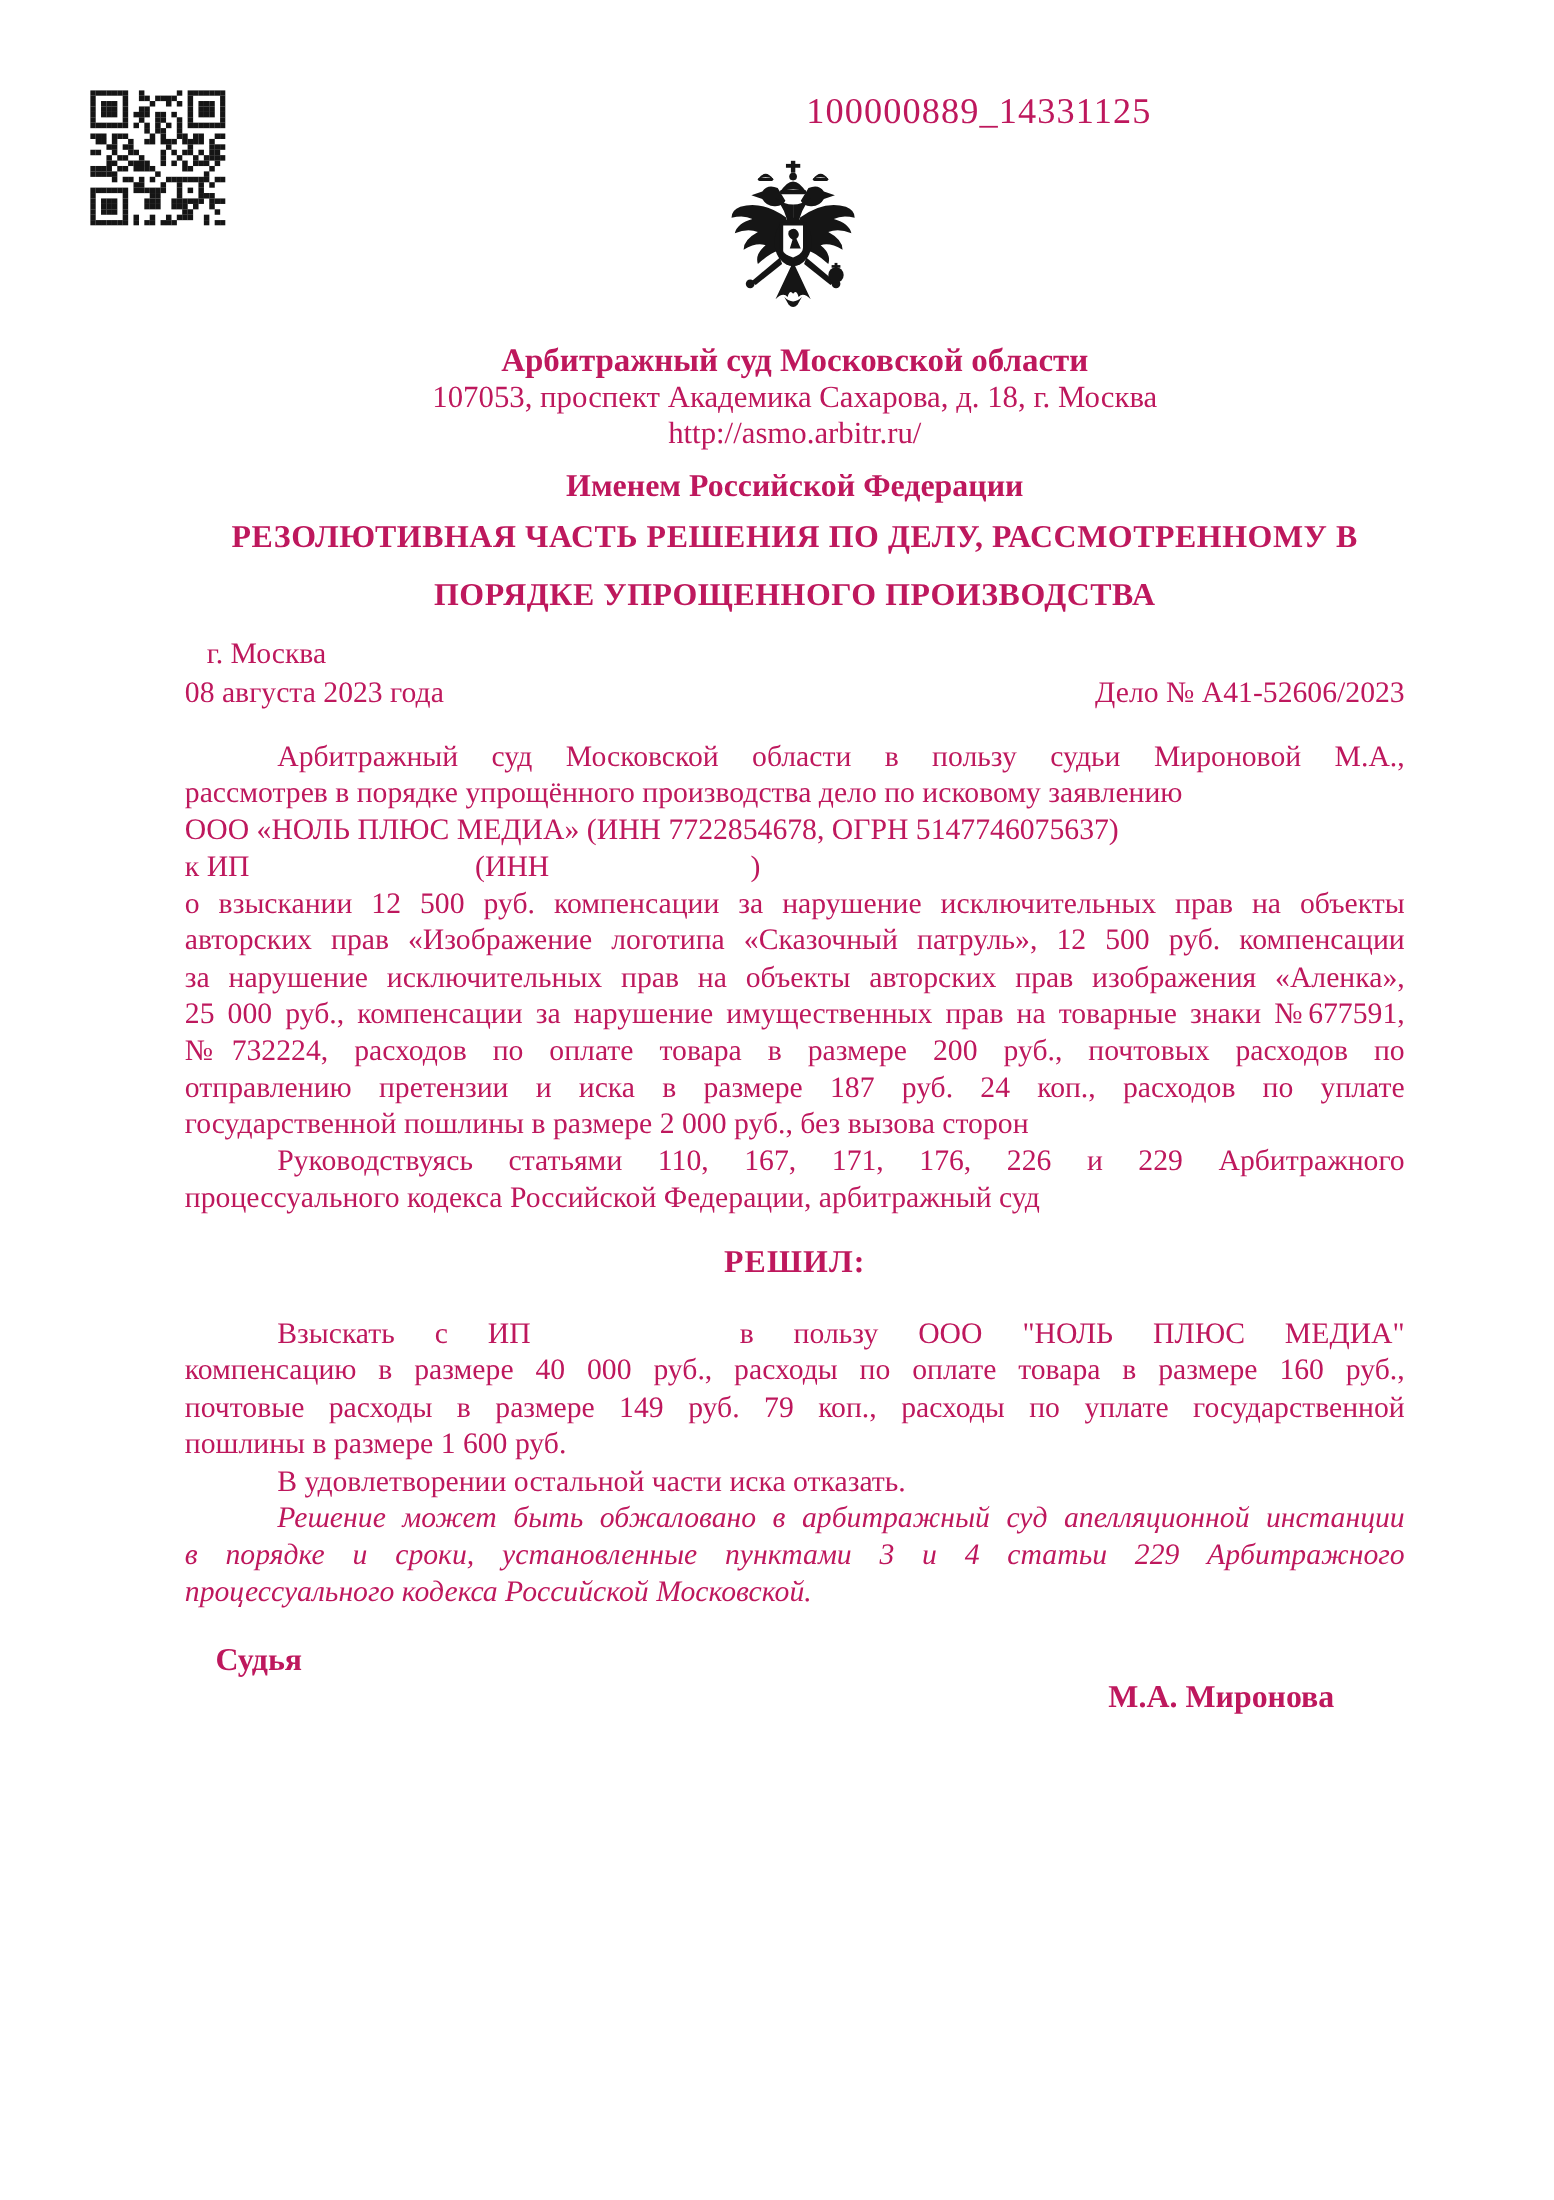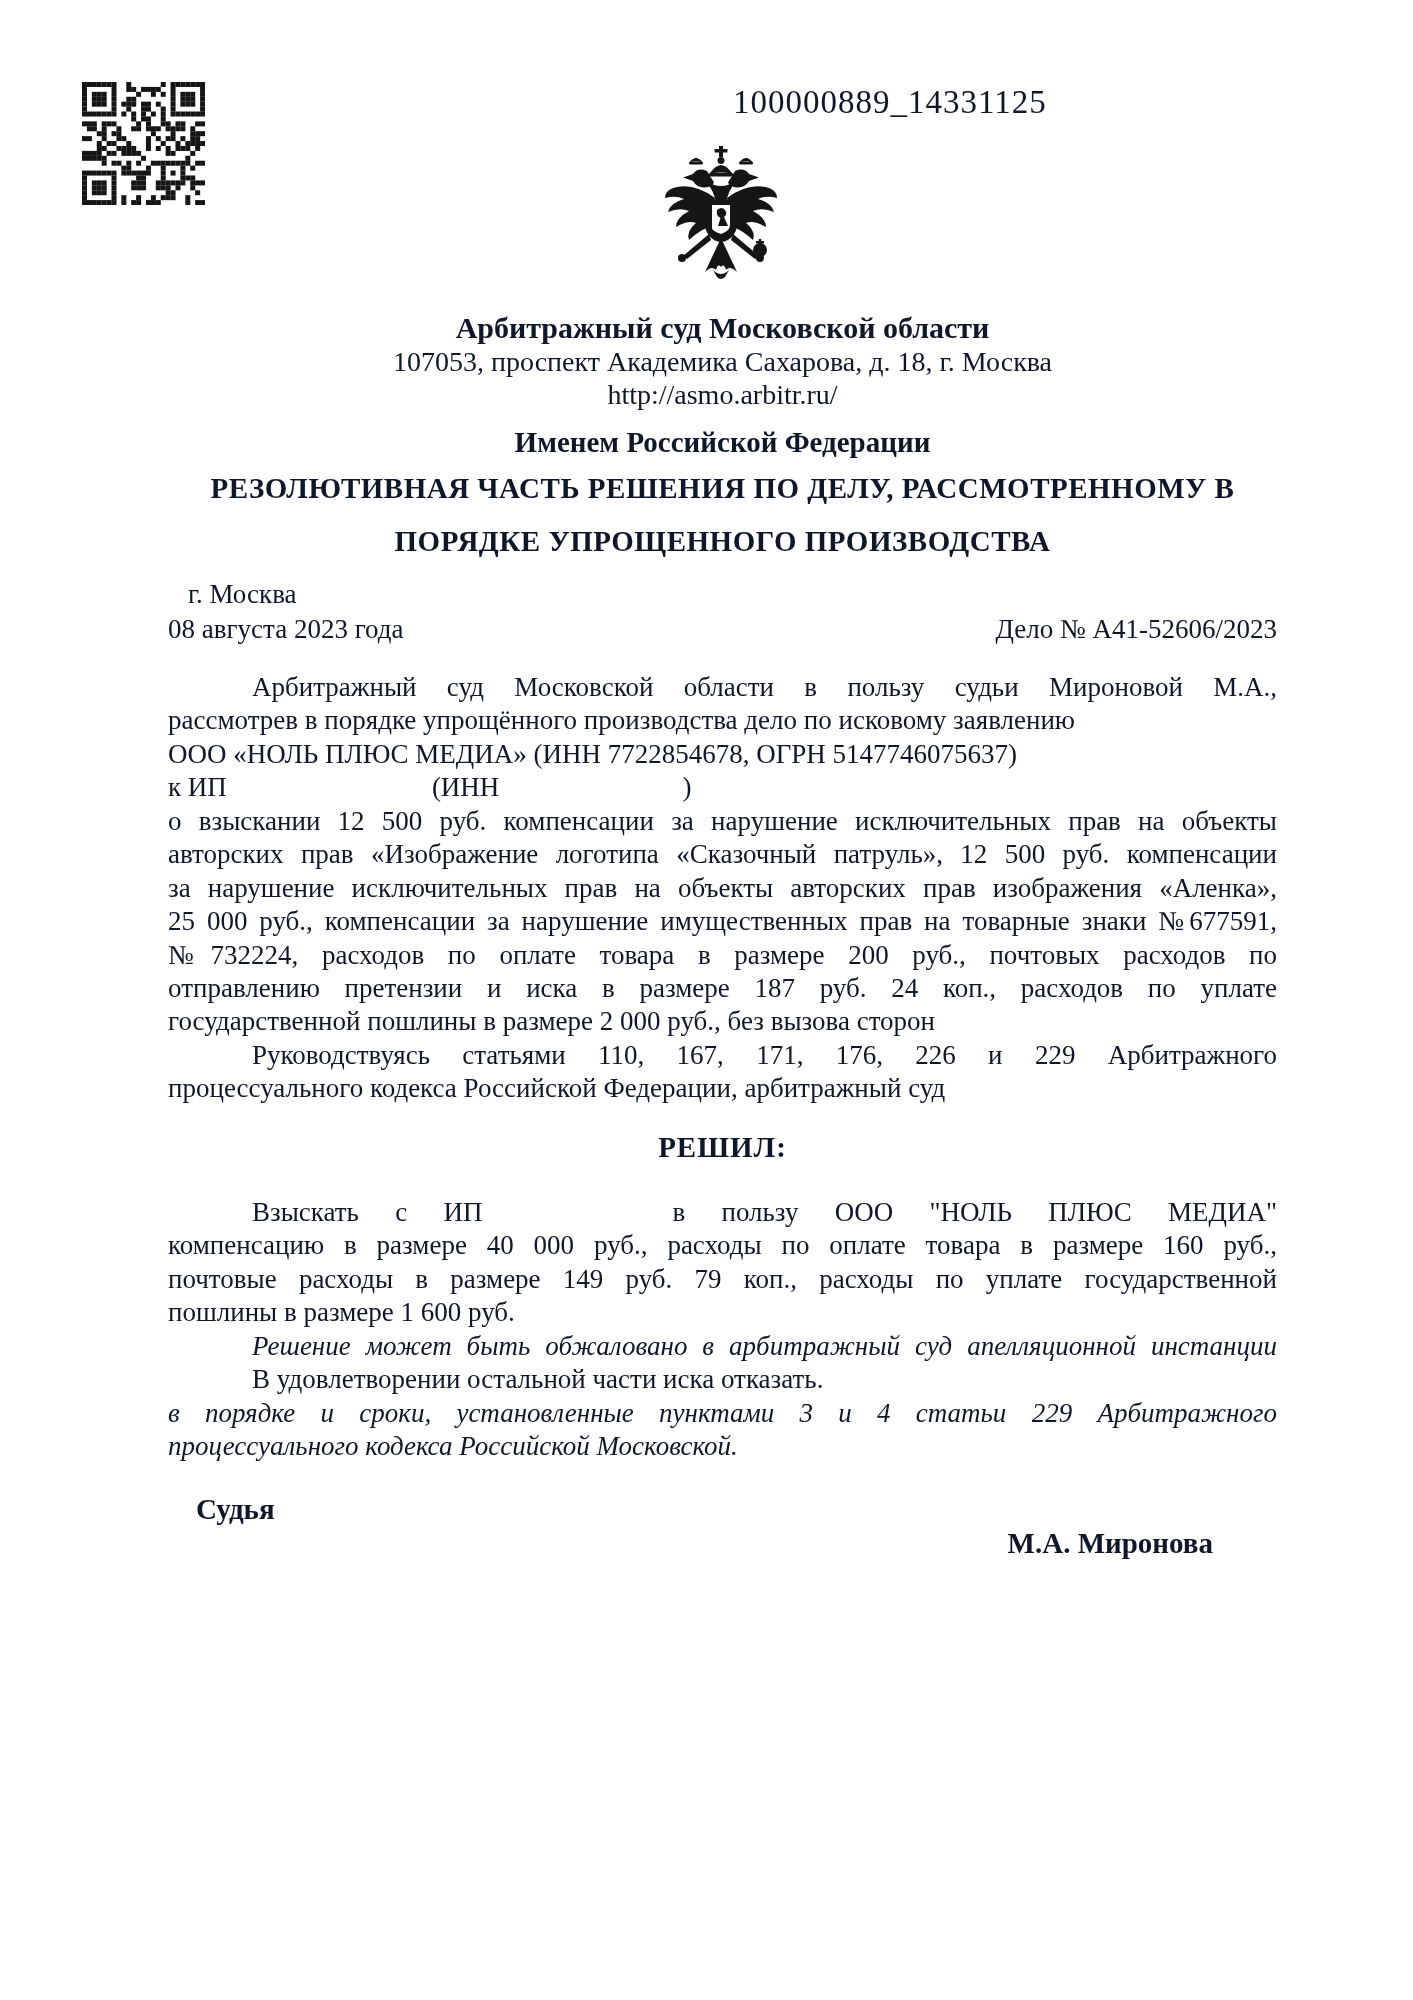--- a/index.html
+++ b/index.html
@@ -1,18 +1,18 @@
 <!DOCTYPE html>
 <html><head>
 <meta charset="utf-8">
 <style>
   html,body{margin:0;padding:0;background:#9a9a9a;}
   .page{
     position:relative;width:1413px;height:2000px;background:#ffffff;
-    font-family:"Liberation Serif","DejaVu Serif",serif;color:#0f172a;
+    font-family:"Liberation Serif","DejaVu Serif",serif;color:#be185d;
     margin:0 auto;overflow:hidden;
   }
   .abs{position:absolute;}
   .content{left:168px;width:1109px;}
   .center{text-align:center;}
   .right{text-align:right;}
   .b{font-weight:bold;}
   .i{font-style:italic;}
   .line{font-size:27px;line-height:33.45px;height:33.45px;overflow:hidden;}
   .j{text-align:justify;text-align-last:justify;}
@@ -407,22 +407,22 @@
     <div class="line">процессуального кодекса Российской Федерации, арбитражный суд</div>
   </div>
 
   <div class="abs content center reshil b" style="top:1130px;">РЕШИЛ:</div>
 
   <div class="abs content" style="top:1196px;">
     <div class="line j ind"><span>Взыскать с ИП</span><span class="gap3"></span><span>в пользу ООО "НОЛЬ ПЛЮС МЕДИА"</span></div>
     <div class="line j">компенсацию в размере 40 000 руб., расходы по оплате товара в размере 160 руб.,</div>
     <div class="line j">почтовые расходы в размере 149 руб. 79 коп., расходы по уплате государственной</div>
     <div class="line">пошлины в размере 1 600 руб.</div>
+    <div class="line ind">В удовлетворении остальной части иска отказать.</div>
     <div class="line j ind i">Решение может быть обжаловано в арбитражный суд апелляционной инстанции</div>
-    <div class="line ind">В удовлетворении остальной части иска отказать.</div>
     <div class="line j i">в порядке и сроки, установленные пунктами 3 и 4 статьи 229 Арбитражного</div>
     <div class="line i">процессуального кодекса Российской Московской.</div>
   </div>
 
   <div class="abs content sigrow sig b" style="top:1492px;flex-direction:column;">
     <span class="judge">Судья</span>
     <span class="name">М.А. Миронова</span>
   </div>
 
 </div>

